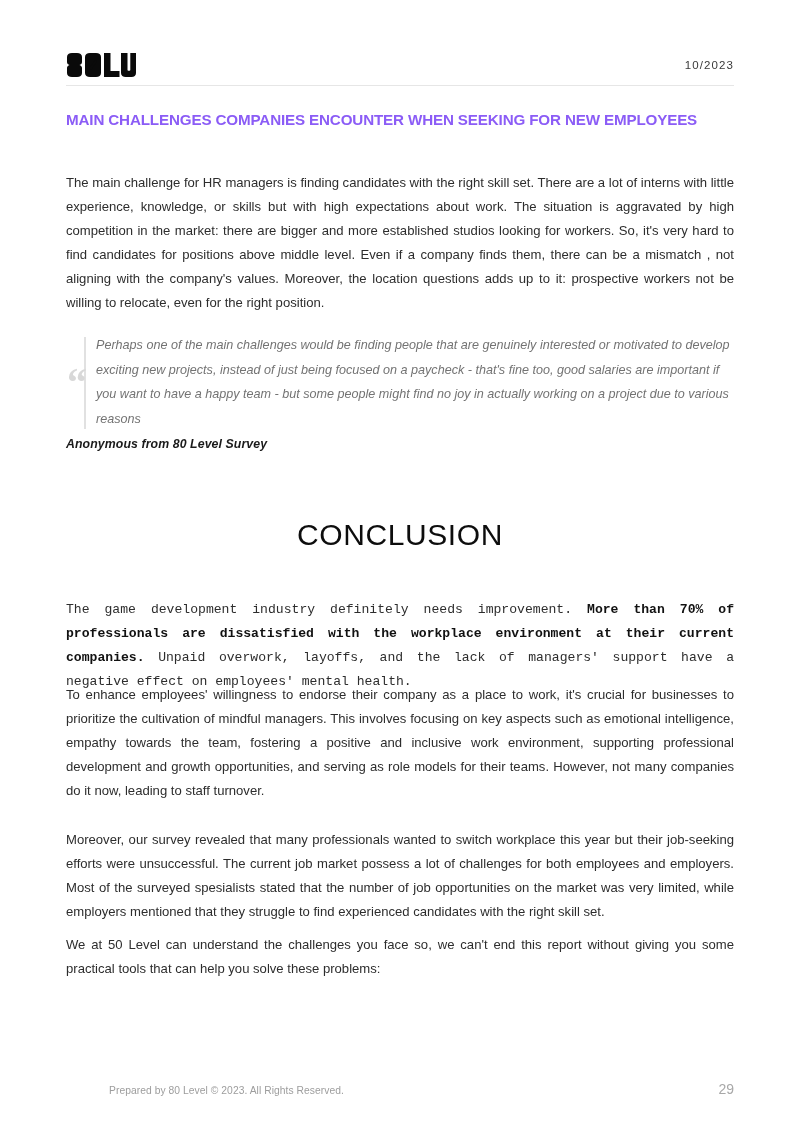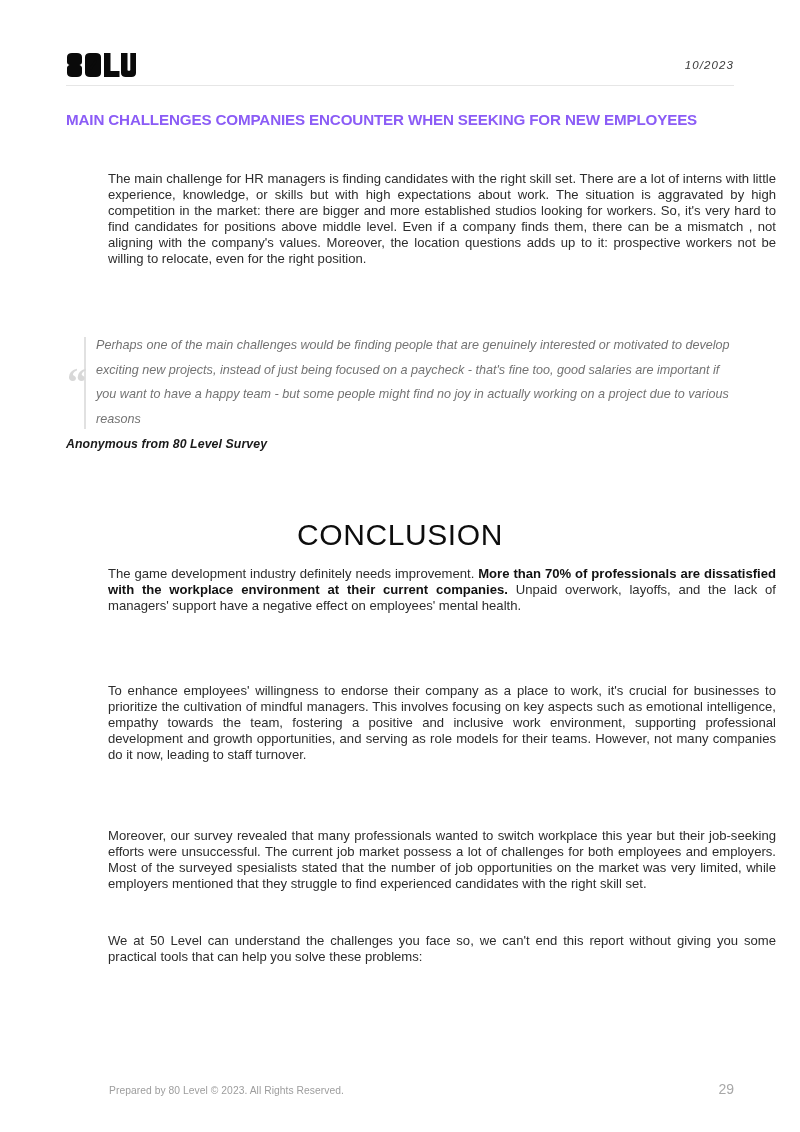--- a/index.html
+++ b/index.html
@@ -26,21 +26,20 @@
   
   .header {
     position: absolute;
     left: 66px;
     top: 44px;
     width: 668px;
     height: 42px;
     display: flex;
     align-items: center;
     justify-content: space-between;
-    font-style: italic;
   }
   .logo {
     display: block;
     line-height: 0;
   }
   .header-date {
     font-size: 11.5px;
     letter-spacing: 1.1px;
     color: #3a3a3a;
     font-weight: 400;
@@ -66,24 +65,23 @@
     color: #8b5cf6;
     line-height: 1.25;
   }
 
   
   .body-block {
     position: absolute;
     left: 66px;
     width: 668px;
     font-size: 13.1px;
-    line-height: 16px;
+    line-height: 24px;
     text-align: justify;
     color: #2d2d2d;
-    margin-left: 42px;
   }
   .body-block.p-intro { top: 171px; }
 
   .body-block b, .body-block strong {
     font-weight: bold;
     color: #111111;
   }
 
   
   .quote-wrap {
@@ -139,21 +137,21 @@
     left: 0;
     top: 518px;
     width: 800px;
     text-align: center;
     font-size: 30px;
     font-weight: normal;
     letter-spacing: 0.6px;
     color: #0d0d0d;
   }
 
-  .body-block.p-c1 { top: 566px; }
+  .body-block.p-c1 { top: 598px; font-family: Liberation Mono, monospace; }
   .body-block.p-c2 { top: 683px; }
   .body-block.p-c3 { top: 828px; }
   .body-block.p-c4 { top: 933px; }
 
   
   .footer {
     position: absolute;
     left: 66px;
     top: 1081px;
     width: 668px;

